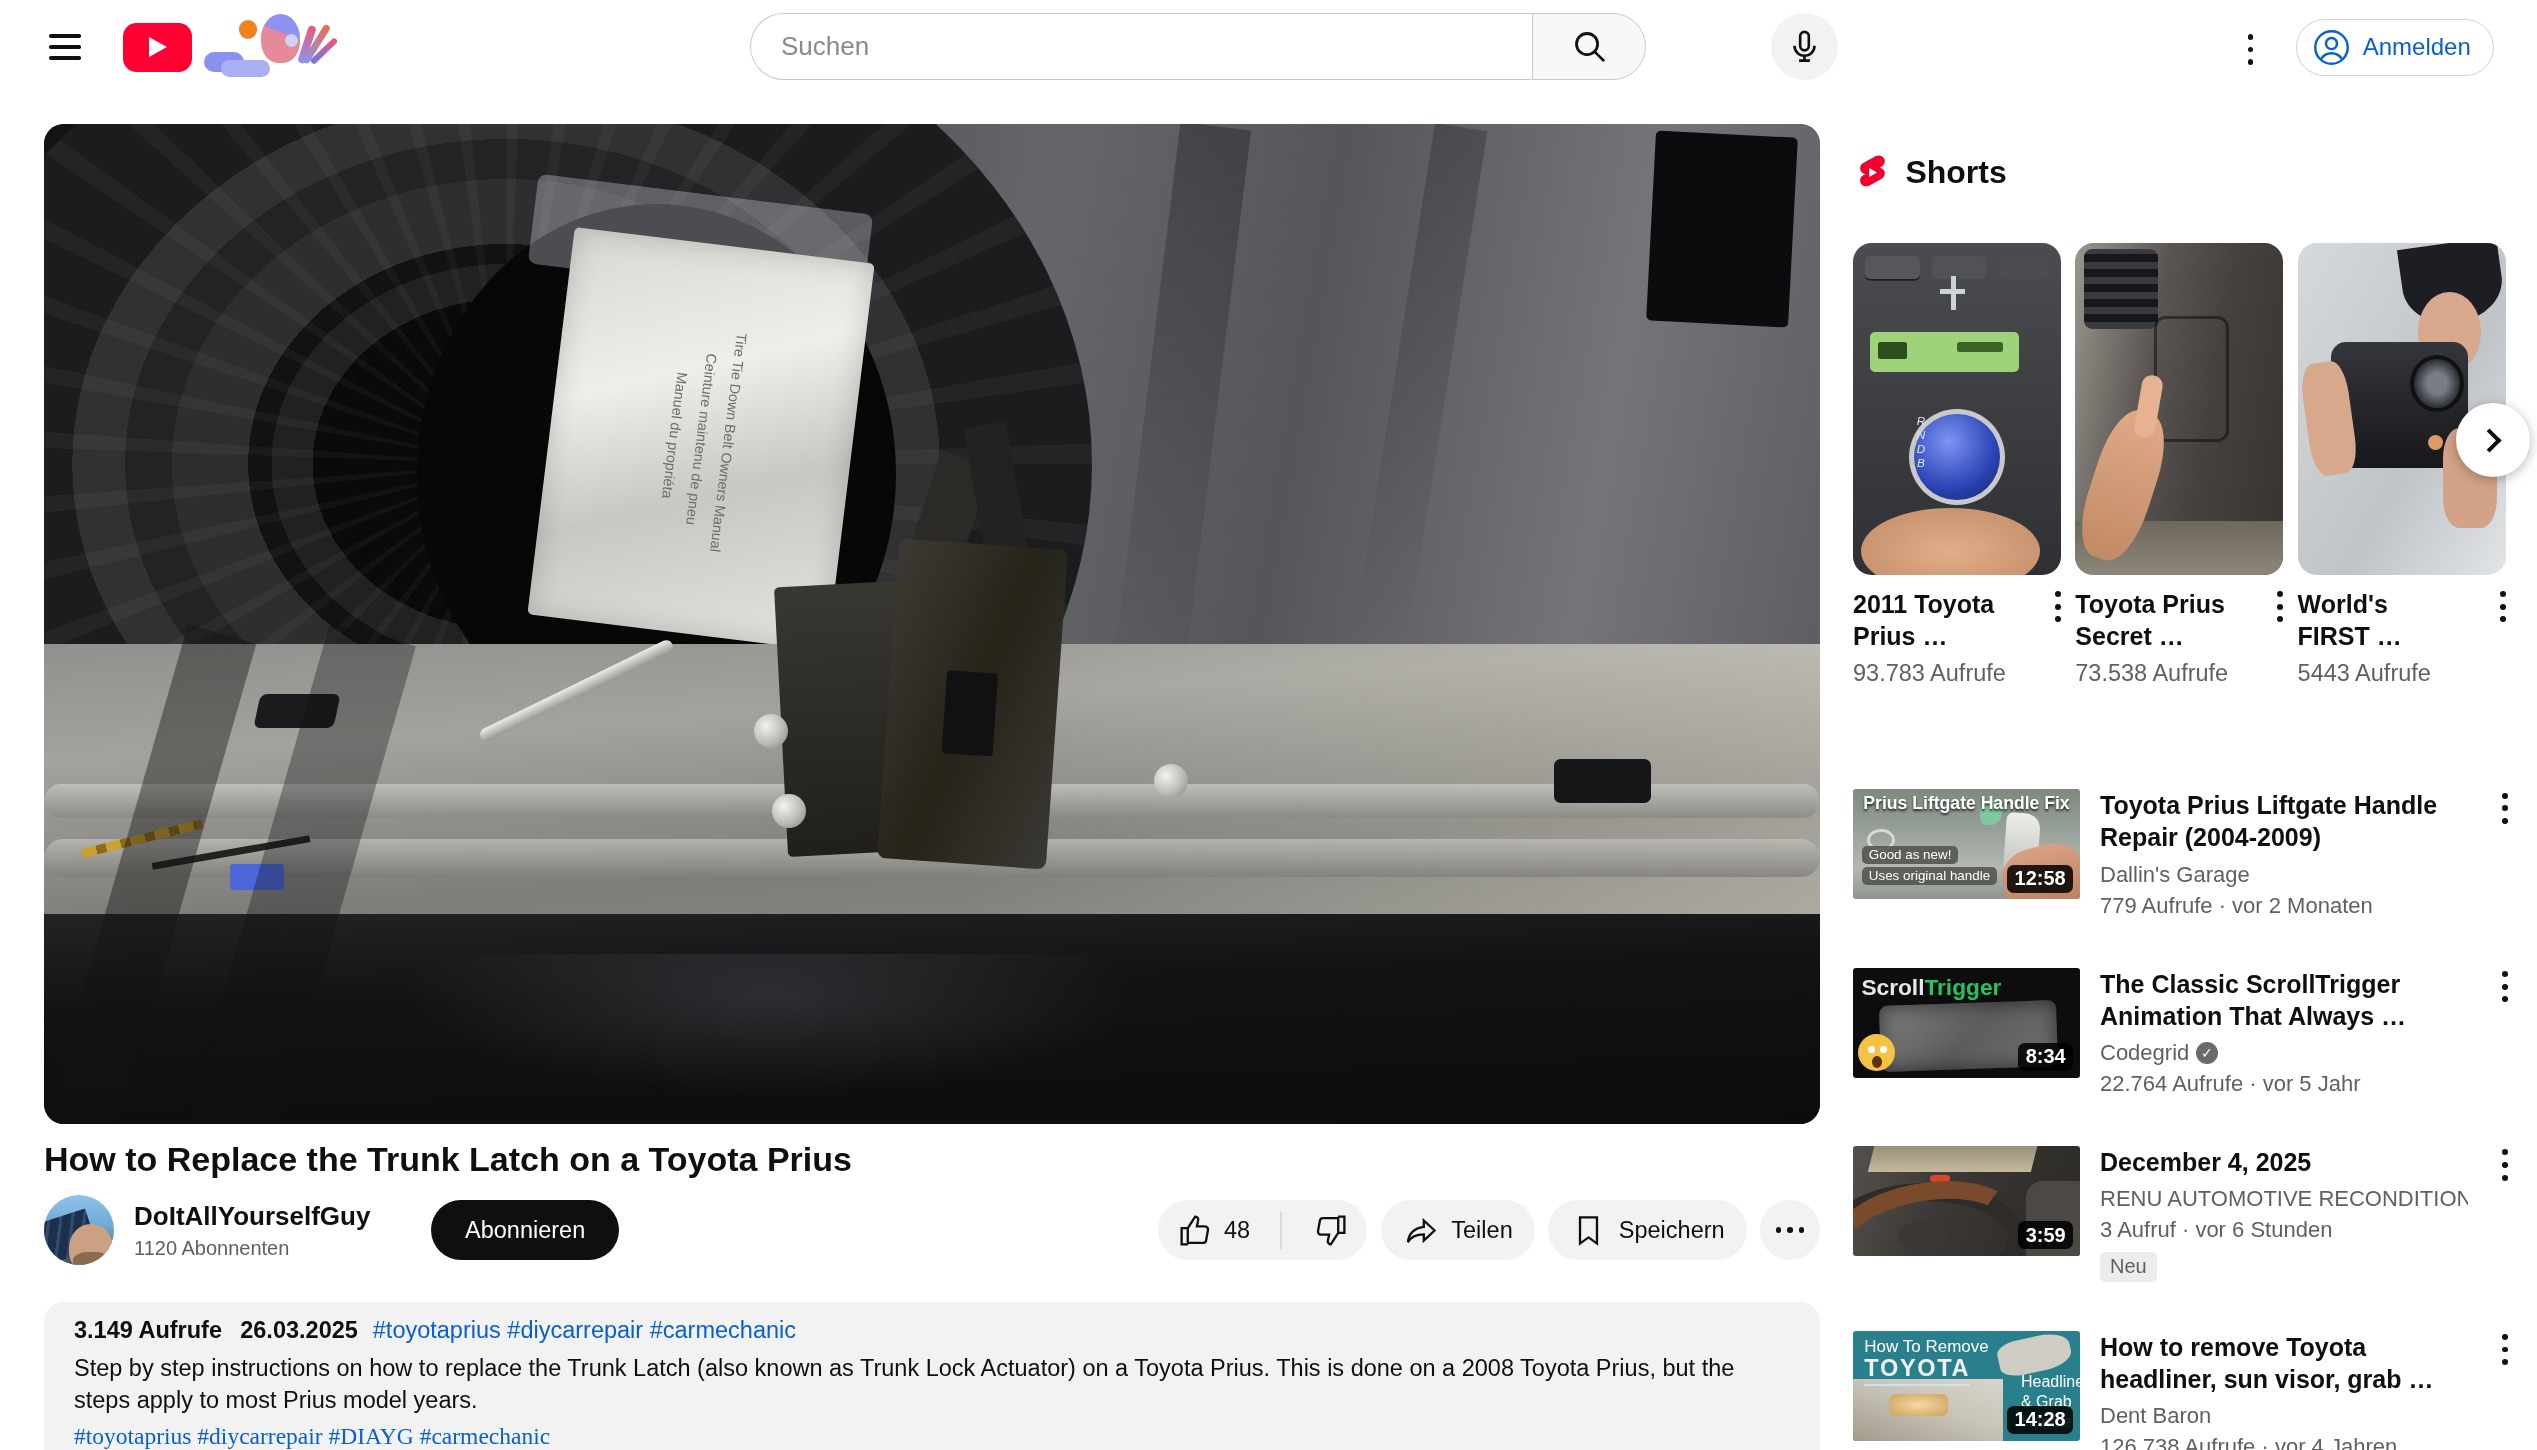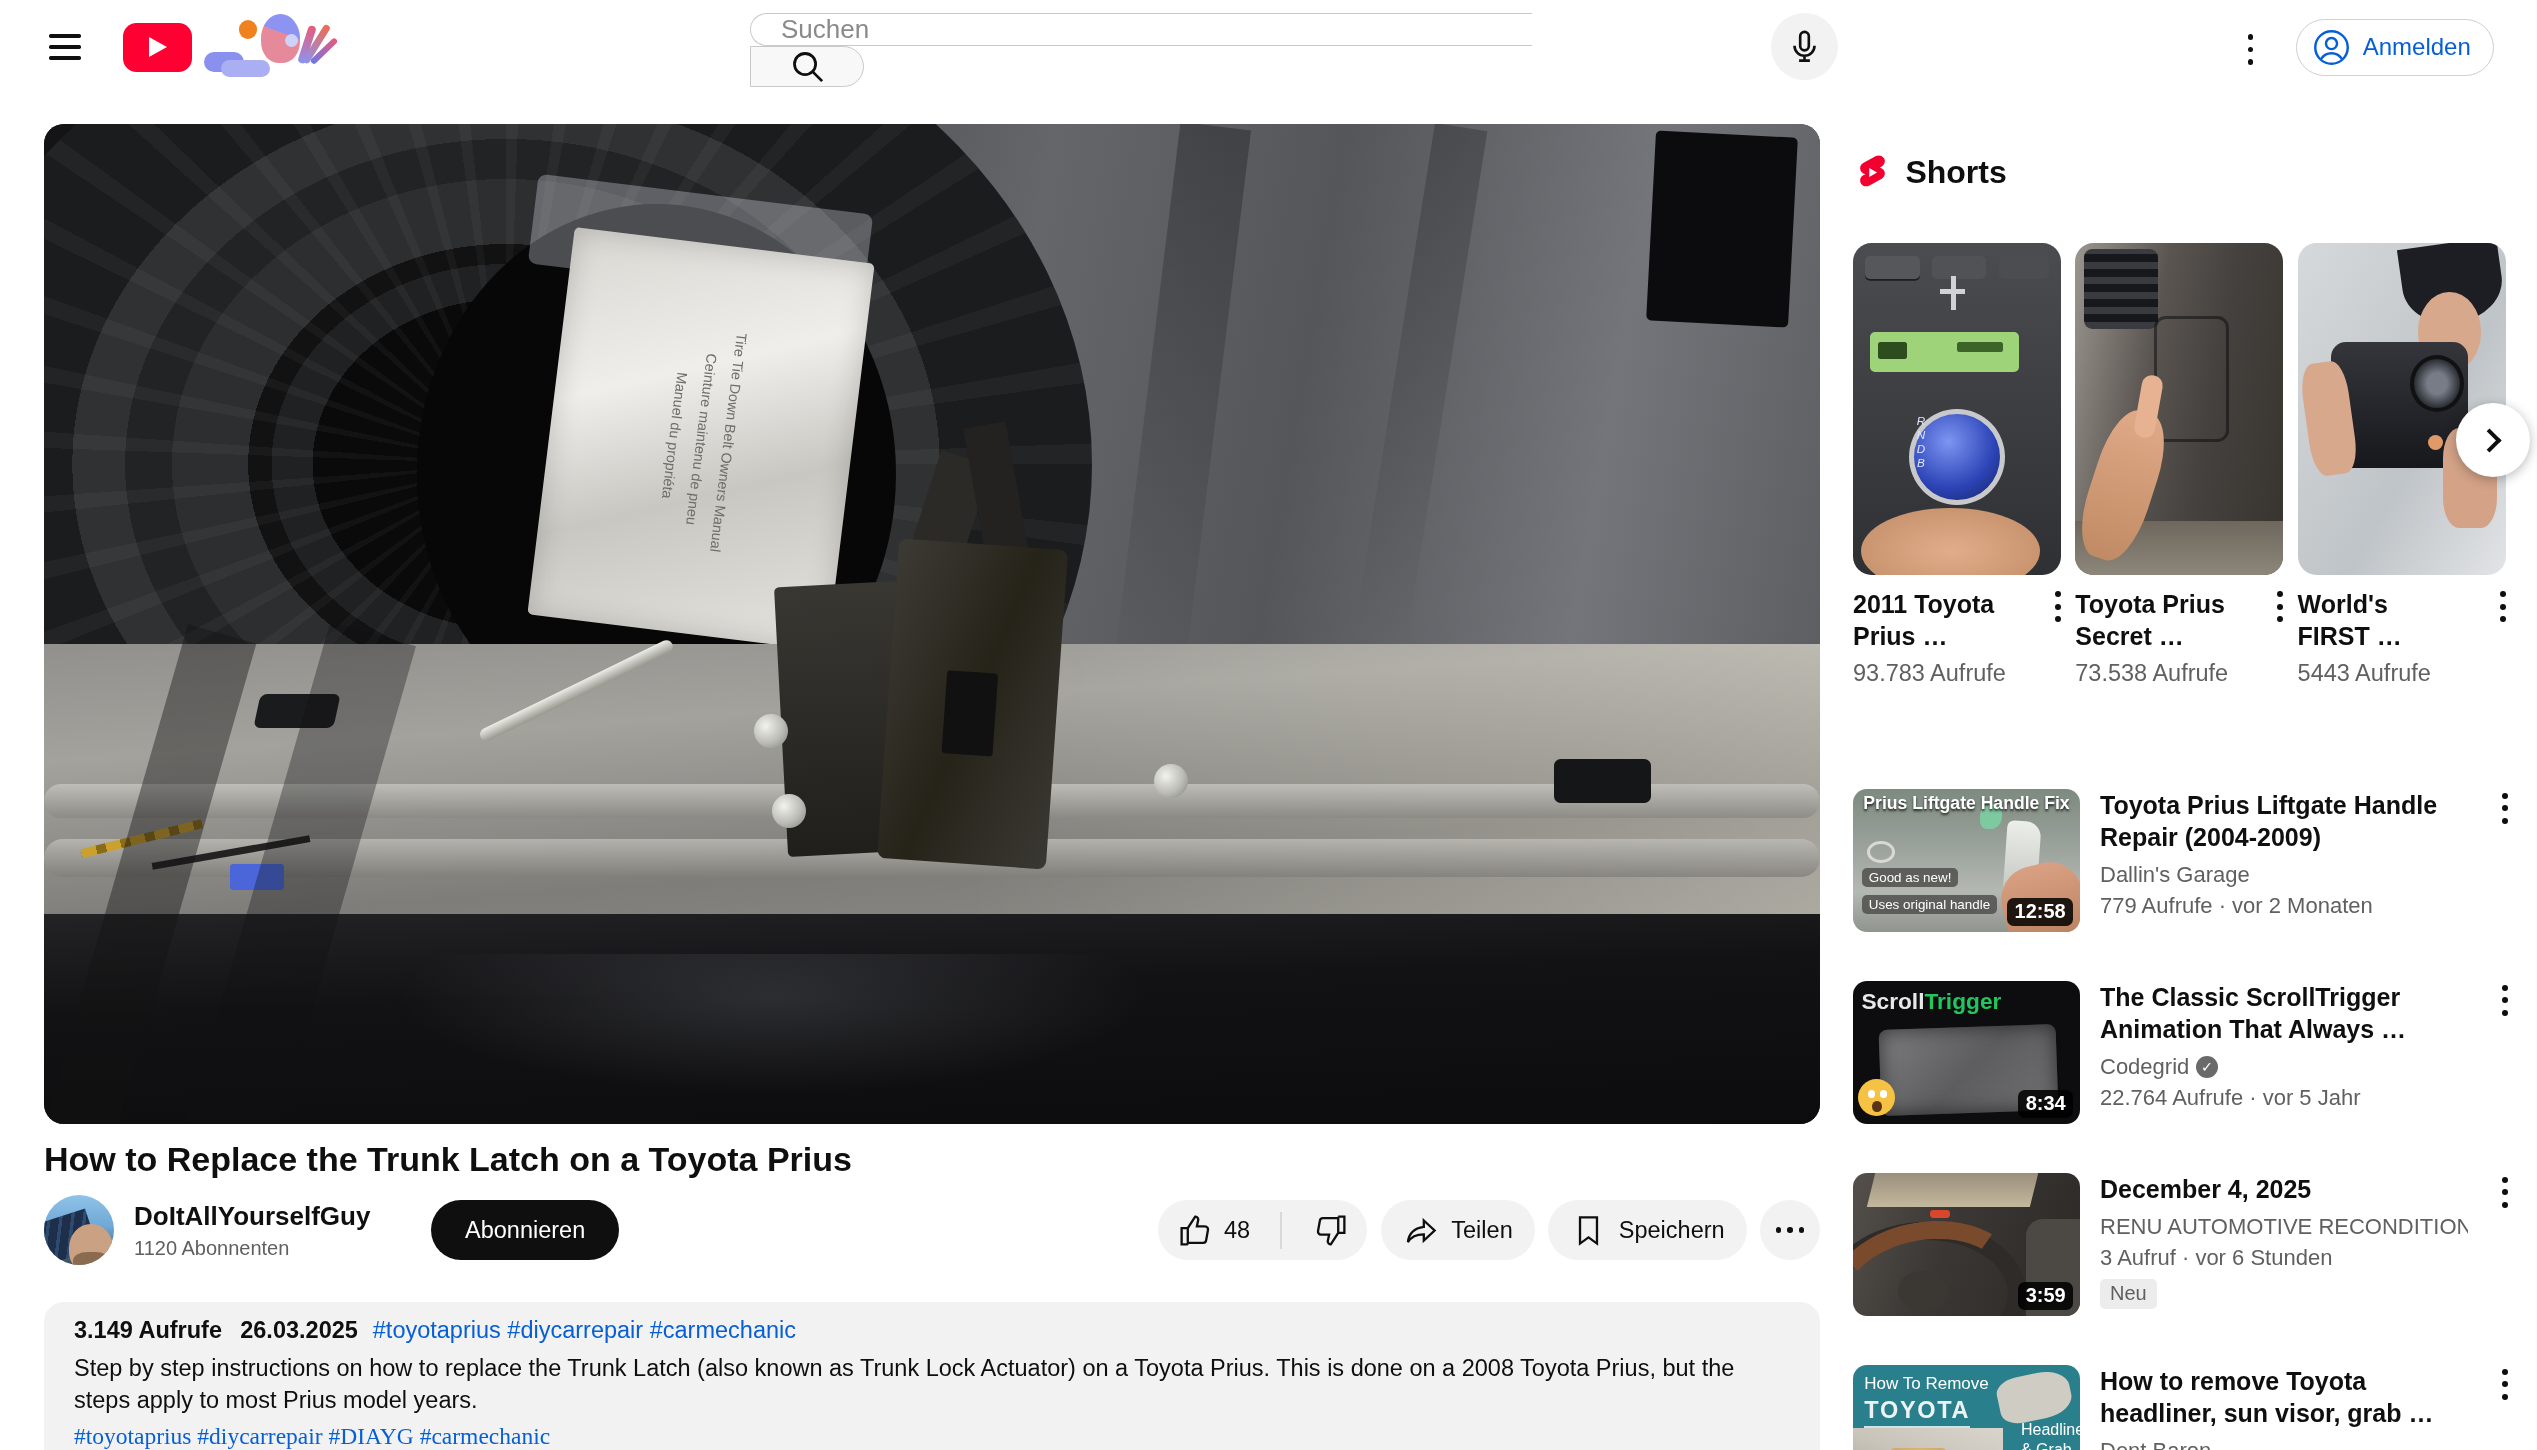--- a/index.html
+++ b/index.html
@@ -20,21 +20,21 @@
   .dd-cloud1 { left:0; bottom:8.4px; width:40px; height:20px; background:#8a90ee; border-radius:11.7px; }
   .dd-cloud2 { left:17px; bottom:3.4px; width:49px; height:17px; background:#aaaef2; border-radius:10px; }
   .dd-sun { left:35px; top:6.7px; width:18.5px; height:18.5px; background:#f0821e; border-radius:50%; }
   .dd-head { left:57px; top:0; width:39px; height:49px; border-radius:50% 50% 44% 44%;
     background:linear-gradient(200deg,#8d93f0 0 40%,#e5899b 40% 100%); }
   .dd-ear { left:81px; top:20px; width:13.4px; height:13.4px; background:#cfd2f8; border-radius:50%; }
   .dd-p1 { left:99px; top:11.7px; width:7.6px; height:39px; background:linear-gradient(#e85a7a,#8d93f0); border-radius:6.7px; transform:rotate(18deg); }
   .dd-p2 { left:109px; top:8.4px; width:6.7px; height:44px; background:linear-gradient(#f06a4e,#8d93f0); border-radius:6.7px; transform:rotate(32deg); }
   .dd-p3 { left:117px; top:20px; width:5.9px; height:34px; background:linear-gradient(#e85a7a,#6f76e8); border-radius:6.7px; transform:rotate(46deg); }
 
-  .searchbar { position:absolute; left:750px; top:13.4px; height:67px; display:flex;flex-direction:column; }
+  .searchbar { position:absolute; left:750px; top:13.4px; height:67px; display:flex; }
   .search-input { width:782px; height:67px; border:1.3px solid #c9c9c9; border-right:none;
     border-radius:34px 0 0 34px; padding:0 30px; font-size:26px; color:#0f0f0f; outline:none;
     font-family:"Liberation Sans", sans-serif; }
   .search-input::placeholder { color:#8a8a8a; }
   .search-btn { width:114px; height:67px; border:1.3px solid #c9c9c9; background:#f8f8f8;
     border-radius:0 34px 34px 0; display:flex; align-items:center; justify-content:center; cursor:pointer; }
   .mic-btn { position:absolute; left:1771px; top:13.4px; width:67px; height:67px; border-radius:50%;
     background:#f2f2f2; border:none; display:flex; align-items:center; justify-content:center; cursor:pointer; }
   .kebab { display:flex; flex-direction:column; align-items:center; gap:6.7px; background:transparent; border:none; cursor:pointer; }
   .kebab b { width:5.9px; height:5.9px; border-radius:50%; background:#0f0f0f; }
@@ -181,21 +181,21 @@
     background:linear-gradient(#34363c,#17181c); }
   .s3-lens { right:20%; top:34%; width:26%; height:17%; border-radius:50%;
     background:radial-gradient(#777c86 30%, #2b2e35 70%); border:4.2px solid #111; }
   .s3-dot { right:30%; top:58%; width:15px; height:15px; border-radius:50%; background:#e09a6a; }
   .s3-handl { left:4%; top:36%; width:22%; height:34%; background:#d8a88c; border-radius:30%; transform:rotate(-8deg); }
   .s3-handr { right:4%; top:56%; width:26%; height:30%; background:#d3a287; border-radius:30%; }
 
   
   .video-list { margin-top:102px; display:flex; flex-direction:column; gap:49px; }
   .vrow { display:flex; gap:20px; }
-  .vthumb { width:227px; height:143px; border-radius:14px; overflow:hidden; position:relative; flex:none; cursor:pointer; }
+  .vthumb { width:227px; height:110px; border-radius:3px; overflow:hidden; position:relative; flex:none; cursor:pointer; }
   .vthumb i, .vthumb u { position:absolute; display:block; text-decoration:none; }
   .dur { position:absolute; right:6.7px; bottom:6.7px; background:rgba(0,0,0,.85); color:#fff;
     font-size:20px; font-weight:bold; padding:2.5px 7.6px; border-radius:6.7px; z-index:3; }
   .vinfo { width:368px; }
   .vt { font-size:25px; font-weight:bold; line-height:32px; max-height:64px; overflow:hidden; cursor:pointer; }
   .vc { margin-top:8.4px; font-size:22px; color:#606060; white-space:nowrap; overflow:hidden; display:flex; align-items:center; gap:6.7px; }
   .vm { margin-top:5px; font-size:22px; color:#606060; }
   .vbadge { display:inline-block; margin-top:8.4px; background:#ececec; color:#5f5f5f; font-size:20px;
     padding:3.4px 10px; border-radius:5px; }
   .vkebab { margin-left:auto; margin-top:3.4px; }

